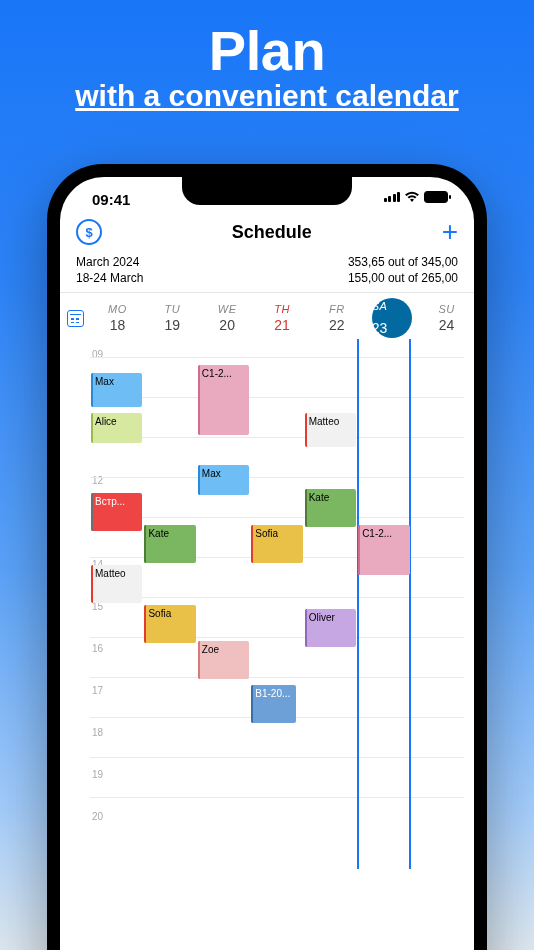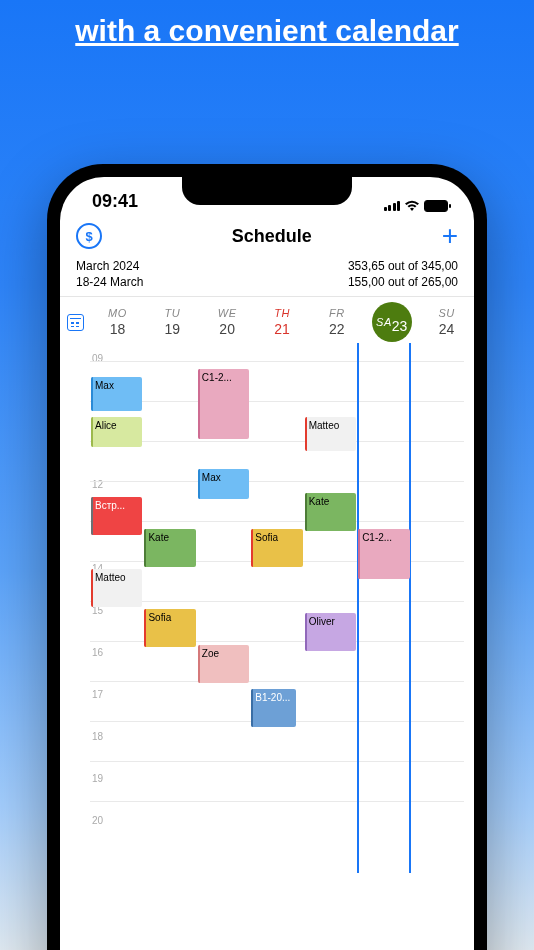--- a/index.html
+++ b/index.html
@@ -38,23 +38,23 @@
   position: absolute;
   top: 0; left: 50%; transform: translateX(-50%);
   width: 170px; height: 28px;
   background: #000;
   border-bottom-left-radius: 18px;
   border-bottom-right-radius: 18px;
   z-index: 50;
 }
 
 .status-bar {
-  display: flex; justify-content: space-between; align-items: flex-end;
+  display: flex; justify-content: space-between; align-items: flex-start;
   padding: 14px 26px 4px 32px;
-  font-size: 18px; font-weight: 600;
+  font-size: 15px; font-weight: 600;
 }
 .status-icons { display: flex; gap: 4px; align-items: center; }
 .signal-bars { display: flex; gap: 1.5px; align-items: flex-end; }
 .signal-bars span { width: 3px; background: #000; border-radius: 1px; }
 .signal-bars span:nth-child(1){height:4px}
 .signal-bars span:nth-child(2){height:6px}
 .signal-bars span:nth-child(3){height:8px}
 .signal-bars span:nth-child(4){height:10px}
 .wifi { width: 16px; height: 12px; position: relative; }
 .battery {
@@ -110,22 +110,22 @@
   flex: 1;
   text-align: center;
   font-size: 11px;
   position: relative;
 }
 .day-abbr { color: #888; font-weight: 500; letter-spacing: 0.5px; font-style: italic; }
 .day-num { color: #444; font-size: 14px; margin-top: 2px; }
 .day-col.th .day-abbr, .day-col.th .day-num { color: #d9342b; }
 .day-col.today .today-pill {
   position: absolute; top: -5px; left: 50%; transform: translateX(-50%);
-  width: 40px; height: 40px; background: #4d7c0f; border-radius: 50%;
-  display: flex; justify-content: center; align-items: center;
+  width: 40px; height: 40px; background: #0369a1; border-radius: 50%;
+  display: flex; flex-direction: column; justify-content: center; align-items: flex-start;
 }
 .day-col.today .today-pill .day-abbr { color: #fff; }
 .day-col.today .today-pill .day-num { color: #fff; margin-top: 8px; }
 .day-col.today .plain { visibility: hidden; }
 
 .grid-wrap {
   position: relative;
   height: 530px;
   overflow: hidden;
 }
@@ -159,20 +159,21 @@
   border-radius: 2px;
 }
 .event .stripe {
   position: absolute; left: 0; top: 0; bottom: 0; width: 2px;
 }
 </style>
 </head>
 <body>
 
 <div class="promo">
+  <div class="promo-title">Plan</div>
   <div class="promo-sub">with a convenient calendar</div>
 </div>
 
 <div class="phone">
   <div class="phone-inner">
     <div class="notch"></div>
 
     <div class="status-bar">
       <span>09:41</span>
       <div class="status-icons">

